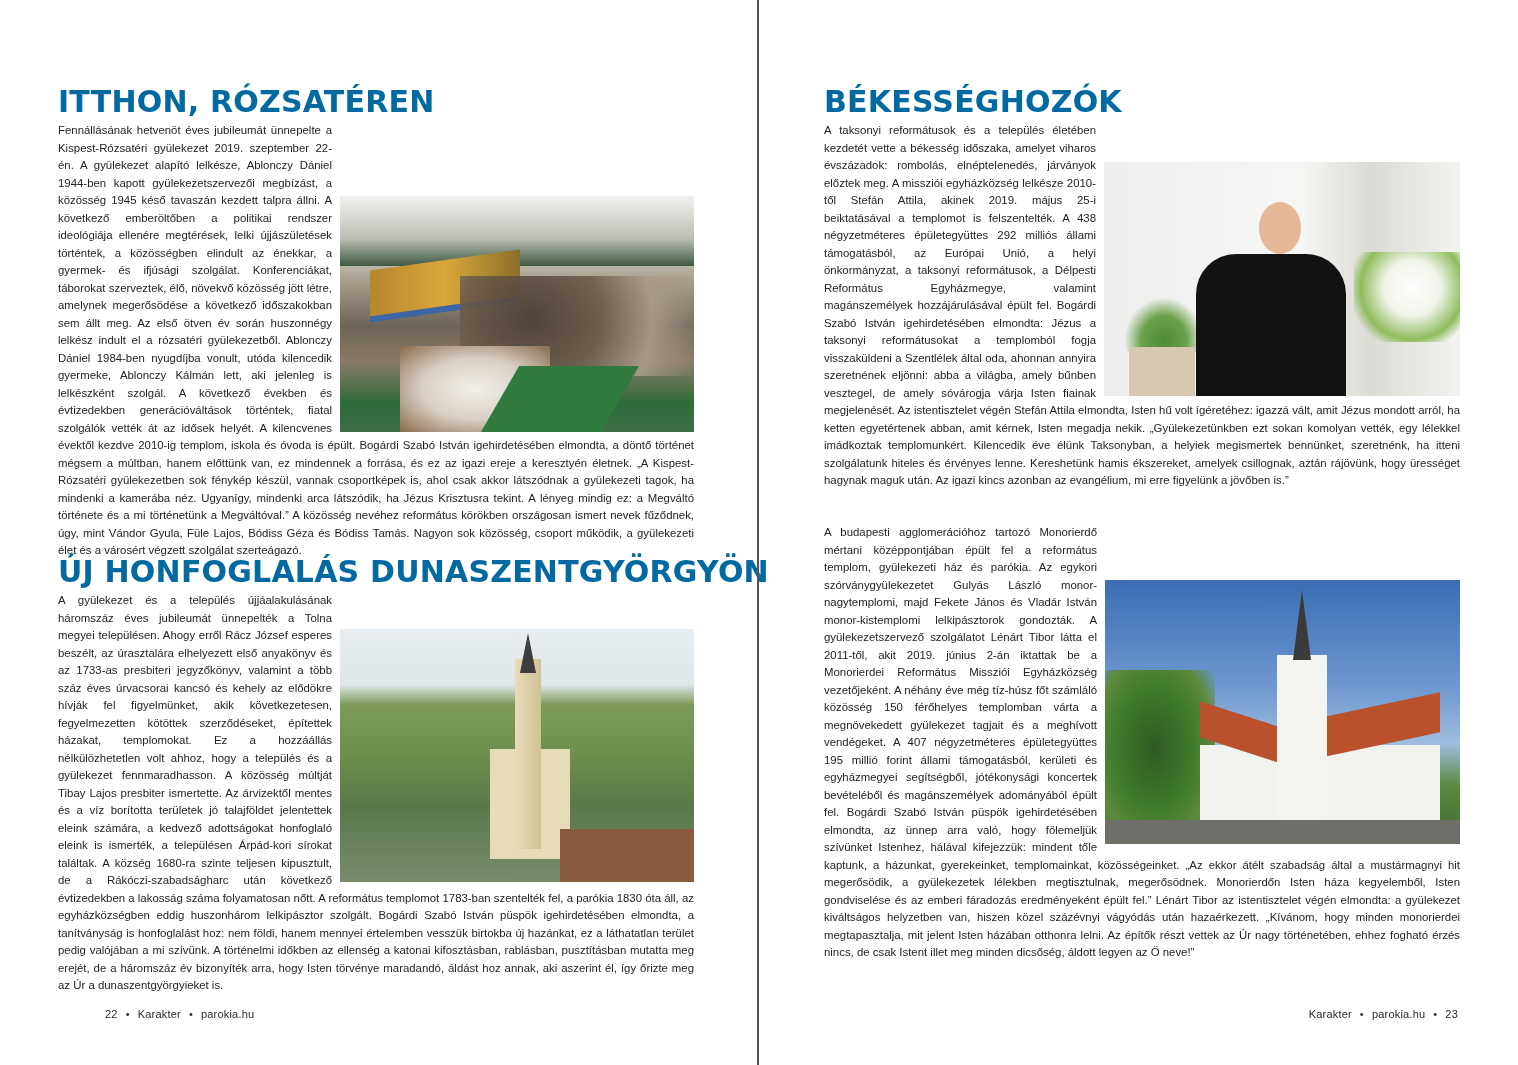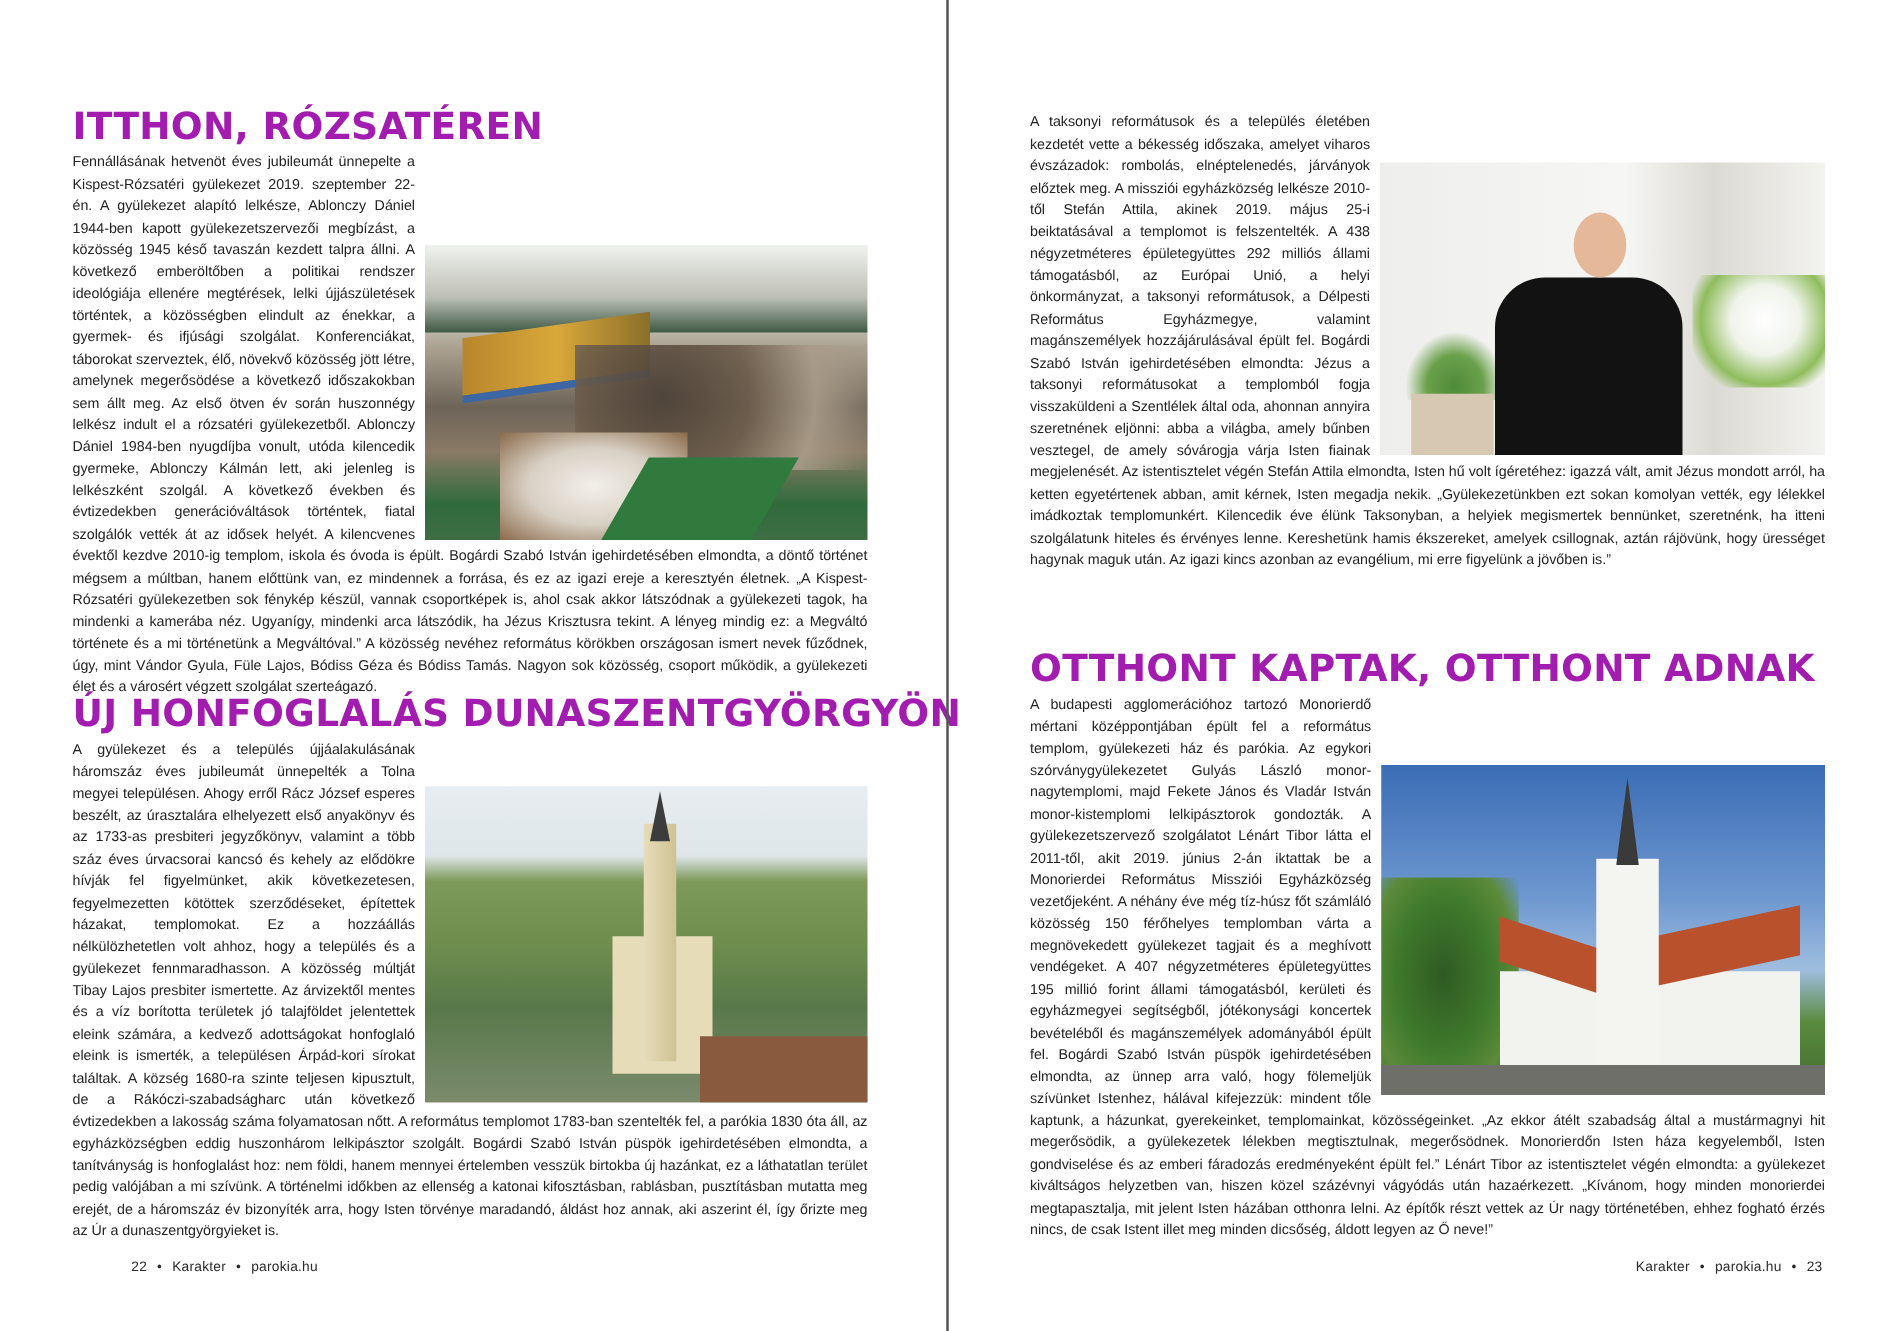--- a/index.html
+++ b/index.html
@@ -4,21 +4,21 @@
 <style>
   html, body { margin:0; padding:0; background:#ffffff; }
   body { width:1518px; height:1065px; position:relative; overflow:hidden;
          font-family:"Liberation Sans", sans-serif; color:#1f1f1f; }
   .page { position:absolute; top:0; height:1065px; }
   .page-left { left:0; width:757px; }
   .page-right { left:760px; width:758px; }
   .divider { position:absolute; left:757px; top:0; width:2px; height:1065px; background:#555555; }
 
   .article { position:absolute; }
-  .title { font-family:"DejaVu Sans", sans-serif; font-weight:bold; color:#a21caf;
+  .title { font-family:"DejaVu Sans", sans-serif; font-weight:bold; color:#0369a1;
            font-size:30px; line-height:32px; letter-spacing:0.2px; margin:0; white-space:nowrap; }
   .body { font-size:11.4px; line-height:17.5px; text-align:justify; margin:0; color:#232323; }
 
   .fig { float:right; margin:3px 0 2px 8px; position:relative; overflow:hidden; }
   .foot { position:absolute; top:1008px; font-size:11px; color:#2a2a2a; letter-spacing:0.2px; white-space:nowrap;margin-left:47px; }
   .foot .sep { margin:0 8px; }
 
   
   .ph1 { width:354px; height:236px; background:linear-gradient(180deg,#e9ece6 0%,#d8dcd2 20%,#a9a08f 35%,#6d6458 55%,#8a7a66 70%,#2f6b3a 88%,#3f6d45 100%); }
   .ph1 .balc { position:absolute; left:0; top:0; width:100%; height:70px; background:linear-gradient(180deg,#f0f2ee,#bdbfb6 60%,#3f5a44); }
@@ -85,33 +85,33 @@
   <div class="foot" style="left:58px;">
     <span>22</span><span class="sep">•</span><span>Karakter</span><span class="sep">•</span><span>parokia.hu</span>
   </div>
 </div>
 
 <div class="divider"></div>
 
 <div class="page page-right">
 
   <section class="article" style="left:64px; top:86px; width:636px;">
+    <h1 class="title">BÉKESSÉGHOZÓK</h1>
     <div style="height:4px"></div>
     <div class="fig ph3" style="margin-top:40px;">
       <div class="plant"></div>
         <div class="pot"></div>
         <div class="robe"></div>
         <div class="head"></div>
         <div class="flowers"></div>
     </div>
     <p class="body">A taksonyi reformátusok és a település életében kezdetét vette a békesség időszaka, amelyet viharos évszázadok: rombolás, elnéptelenedés, járványok előztek meg. A missziói egyházközség lelkésze 2010-től Stefán Attila, akinek 2019. május 25-i beiktatásával a templomot is felszentelték. A 438 négyzetméteres épületegyüttes 292 milliós állami támogatásból, az Európai Unió, a helyi önkormányzat, a taksonyi reformátusok, a Délpesti Református Egyházmegye, valamint magánszemélyek hozzájárulásával épült fel. Bogárdi Szabó István igehirdetésében elmondta: Jézus a taksonyi reformátusokat a templomból fogja visszaküldeni a Szentlélek által oda, ahonnan annyira szeretnének eljönni: abba a világba, amely bűnben vesztegel, de amely sóvárogja várja Isten fiainak megjelenését. Az istentisztelet végén Stefán Attila elmondta, Isten hű volt ígéretéhez: igazzá vált, amit Jézus mondott arról, ha ketten egyetértenek abban, amit kérnek, Isten megadja nekik. „Gyülekezetünkben ezt sokan komolyan vették, egy lélekkel imádkoztak templomunkért. Kilencedik éve élünk Taksonyban, a helyiek megismertek bennünket, szeretnénk, ha itteni szolgálatunk hiteles és érvényes lenne. Kereshetünk hamis ékszereket, amelyek csillognak, aztán rájövünk, hogy ürességet hagynak maguk után. Az igazi kincs azonban az evangélium, mi erre figyelünk a jövőben is.”</p>
   </section>
 
   <section class="article" style="left:64px; top:520px; width:636px;">
-    <h1 class="title">OTTHONT KAPTAK, OTTHONT ADNAK</h1>
     <div style="height:4px"></div>
     <div class="fig ph4" style="margin-top:56px;">
       <div class="trees"></div>
         <div class="wall"></div>
         <div class="roofL"></div>
         <div class="roofR"></div>
         <div class="tower"></div>
         <div class="spire"></div>
         <div class="road"></div>
     </div>

